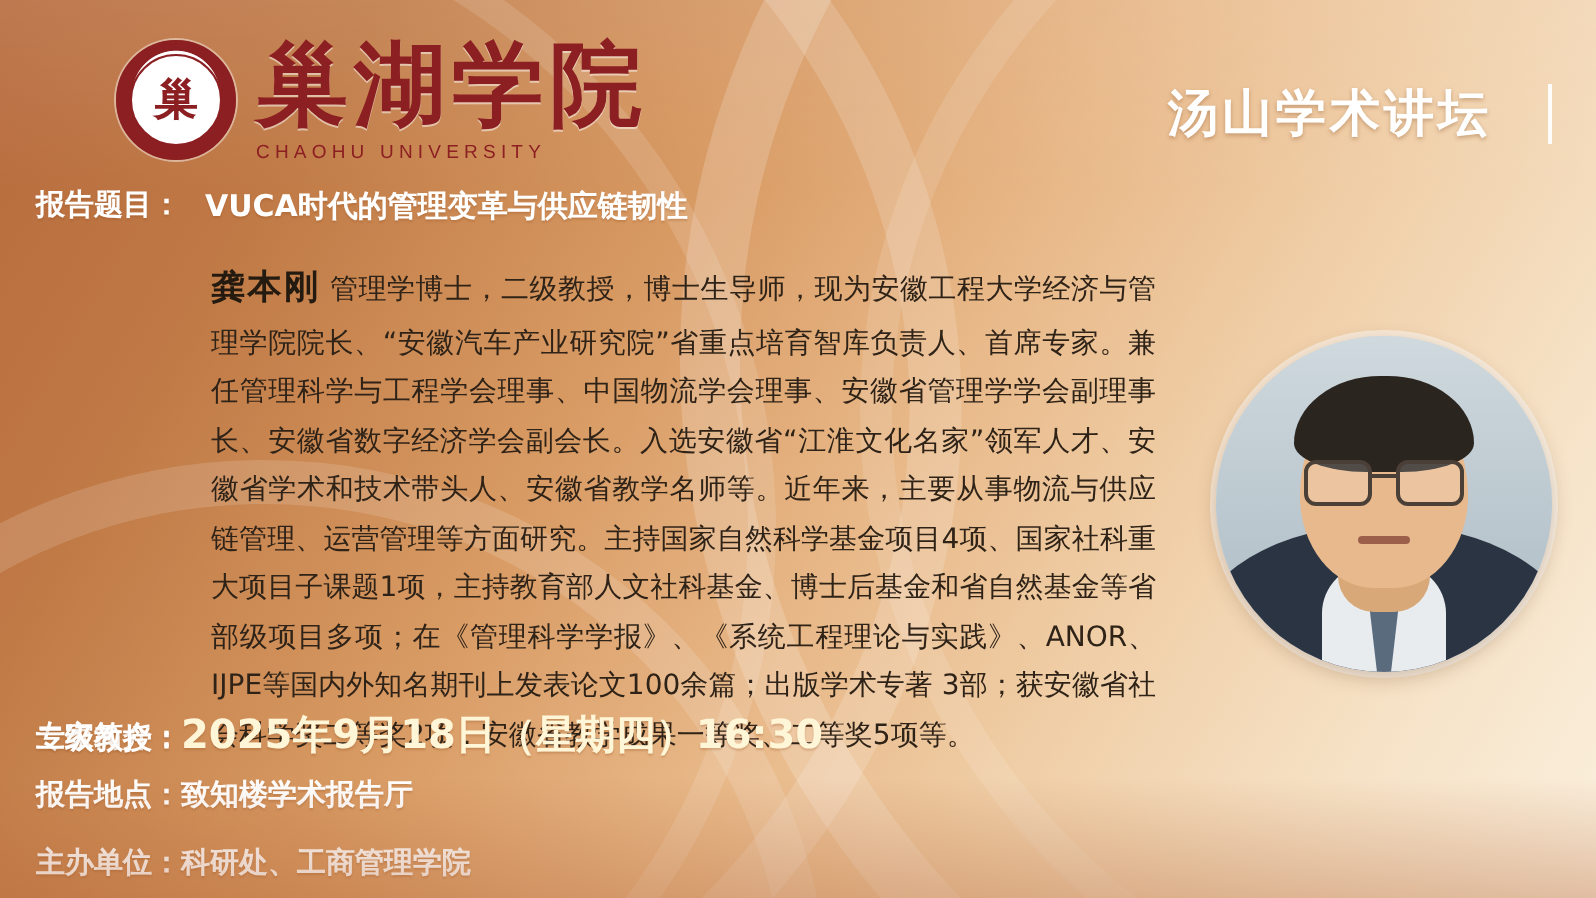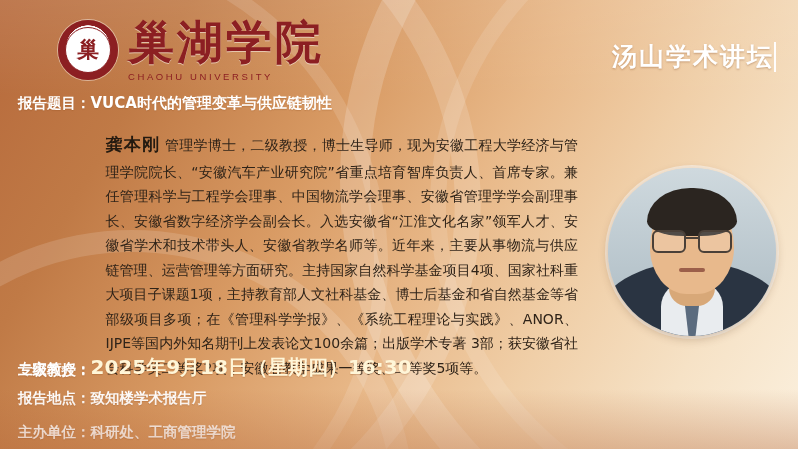--- a/index.html
+++ b/index.html
@@ -125,21 +125,21 @@
     color: #8c1f22;
     letter-spacing: 2.6px;
     margin-top: 4px;
     font-family: "Liberation Sans", sans-serif;
   }
   .banner {
     position: absolute;
     right: 22px; top: 40px;
     display: flex;
     align-items: center;
-    gap: 0;
+    gap: 28px;
   }
   .banner-main {
     font-size: 25px;
     font-weight: bold;
     color: #ffffff;
     letter-spacing: 2px;
     text-shadow: 0 1px 2px rgba(120,60,20,0.35);
     font-family: "DejaVu Serif", "Liberation Serif", serif;
   }
   .banner-sep {
@@ -172,21 +172,21 @@
   }
   .val {
     color: #ffffff;
     font-size: 14.5px;
     font-weight: bold;
     line-height: 1.5;
     text-shadow: 0 1px 1px rgba(140,70,25,0.25);
   }
 
   #title-row { left: 18px; top: 92px; }
-  #title-row .val { font-size: 15px; }
+  #title-row .val { font-size: 15px; margin-left: 12px; }
 
   #bio-row { left: 18px; top: 130px; width: 560px; gap: 15px; }
   .bio-body {
     width: 530px;
     color: #2f2318;
     font-size: 14px;
     line-height: 1.75;
     text-align: justify;
     font-weight: normal;
   }

